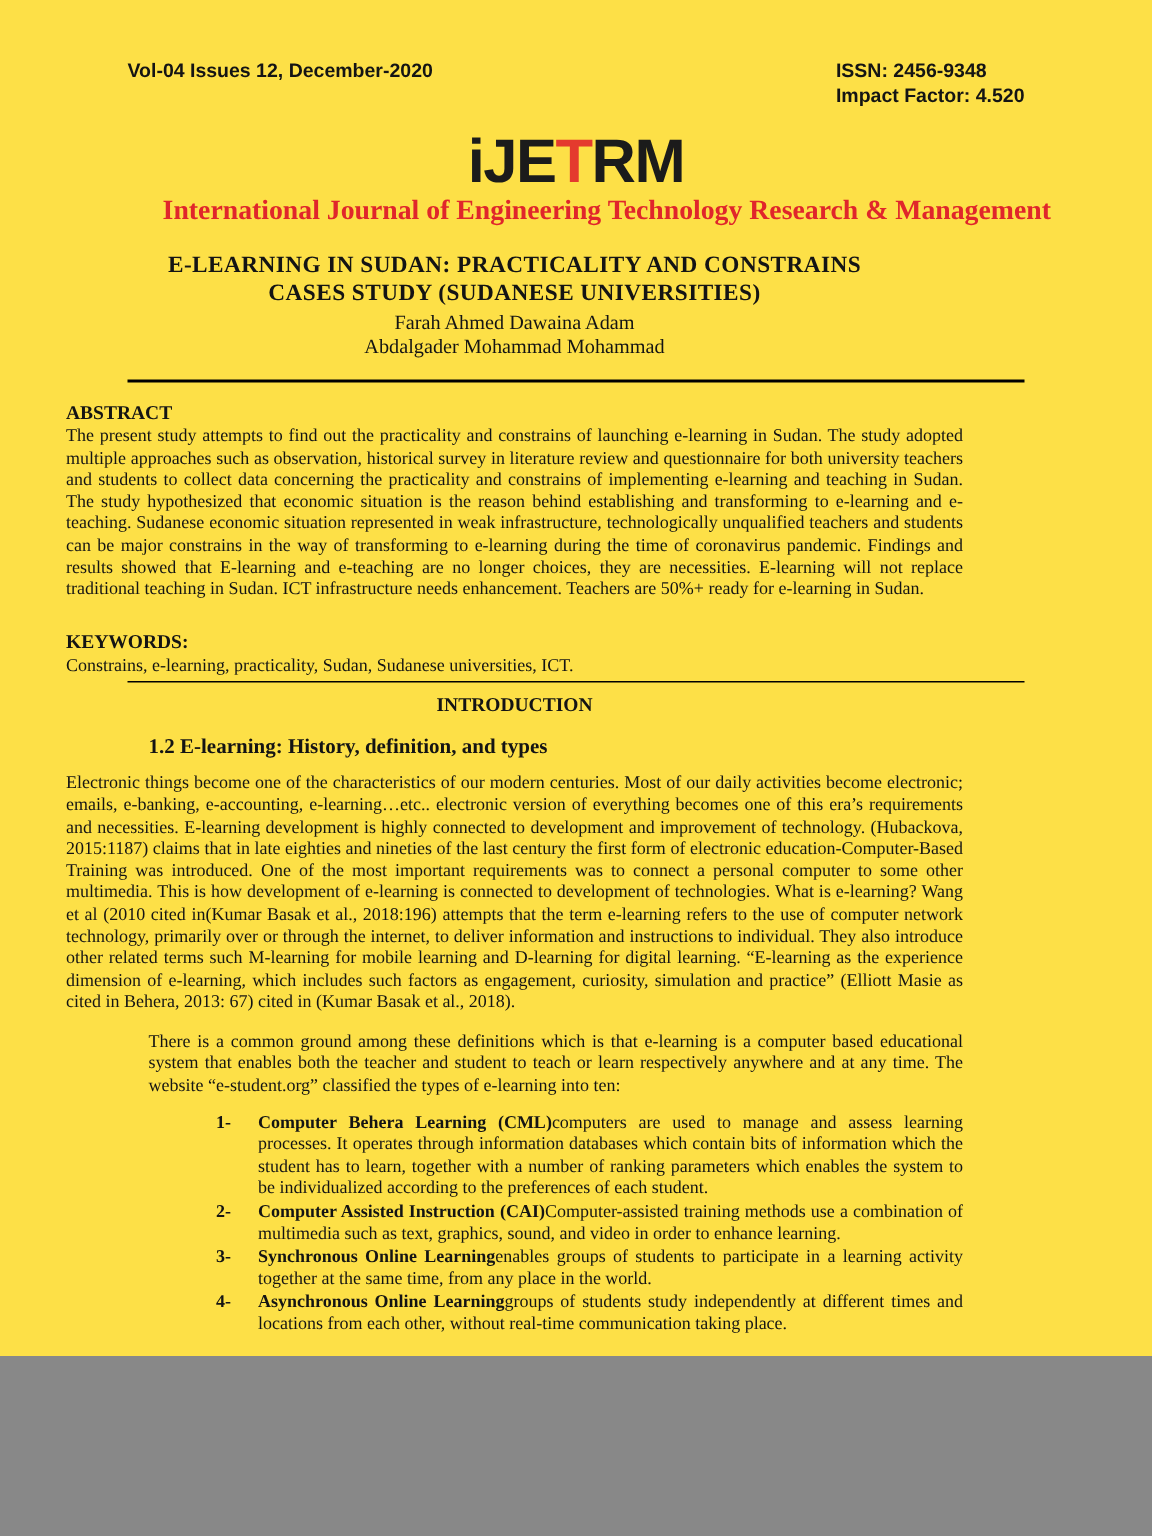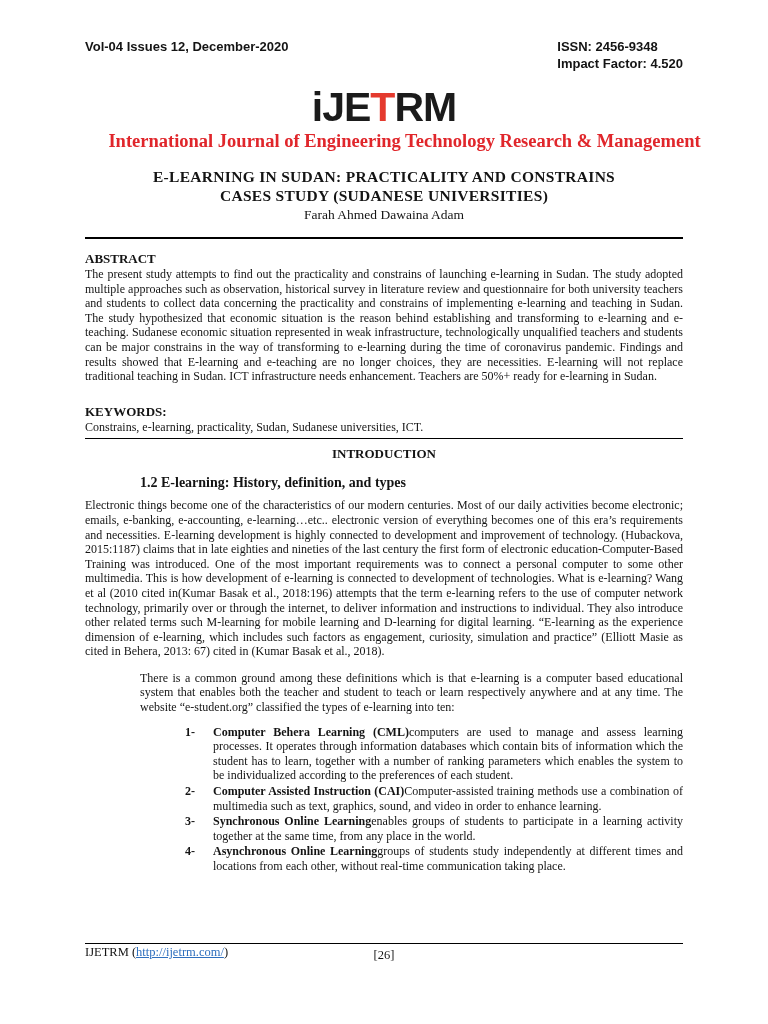--- a/index.html
+++ b/index.html
@@ -1,26 +1,26 @@
 <!DOCTYPE html>
 <html><head>
 <meta charset="utf-8">
 <style>
   html,body { margin:0; padding:0; background:#888; }
   .page {
     position: relative;
     width: 768px;
-    height: 1024px;
+    height: 904px;
     margin: 0 auto;
-    background: #ffffff;
+    background: #fde047;
     font-family: "Liberation Serif", serif;
     color: #141414;
     overflow: hidden;
   }
-  .content { margin: 0 85px; width: 598px; }
+  .content { margin: 0 44px; width: 598px; }
 
   
   .page-header {
     display: flex;
     justify-content: space-between;
     padding: 38px 85px 0 85px;
     font-family: "Liberation Sans", sans-serif;
     font-weight: bold;
     font-size: 13px;
     line-height: 17px;
@@ -160,20 +160,21 @@
 
   <div class="content">
 
     <div class="paper-title">
       <div>E-LEARNING IN SUDAN: PRACTICALITY AND CONSTRAINS</div>
       <div>CASES STUDY (SUDANESE UNIVERSITIES)</div>
     </div>
 
     <div class="authors">
       <div>Farah Ahmed Dawaina Adam</div>
+      <div>Abdalgader Mohammad Mohammad</div>
     </div>
 
   </div>
 
   <hr class="rule">
 
   <div class="content">
 
     <section>
       <h2 class="sec-heading">ABSTRACT</h2>

